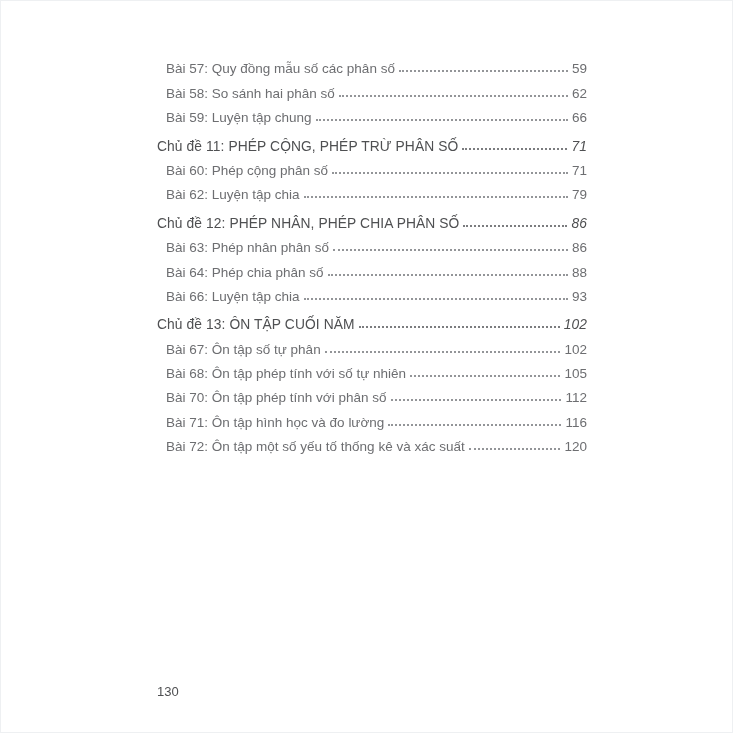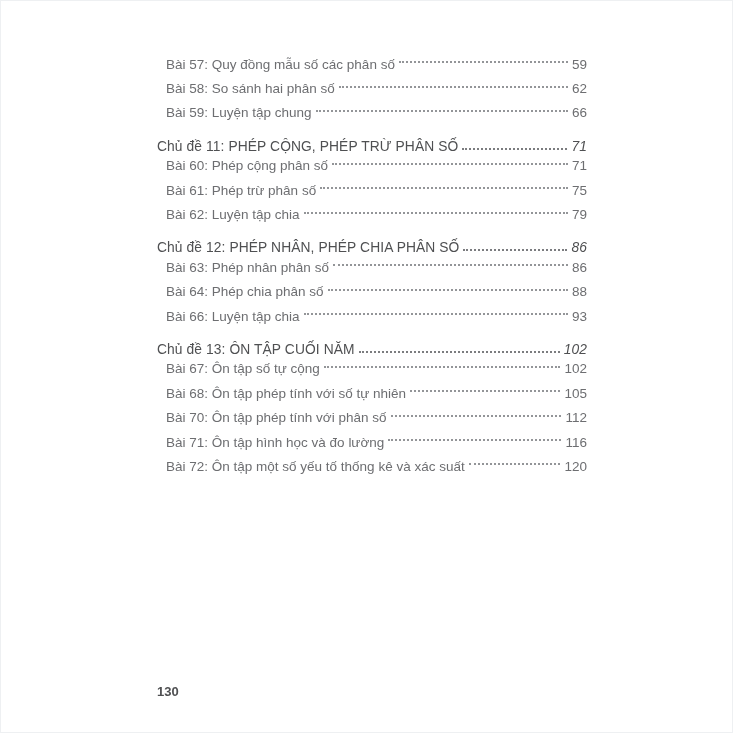--- a/index.html
+++ b/index.html
@@ -20,21 +20,21 @@
     top: 51px;
     width: 430px;
   }
   .row {
     display: flex;
     align-items: flex-end;
     height: 24.4px;
     font-size: 13.5px;
     color: #6d6e71;
   }
-  .row.lesson { padding-left: 9px; align-items: center; }
+  .row.lesson { padding-left: 9px; }
   .row.chapter {
     font-weight: normal;
     color: #4f5052;
     font-size: 13.8px;
     margin-top: 4px;
     letter-spacing: 0.1px;
   }
   .label { white-space: nowrap; }
   .dots {
     flex: 1;
@@ -43,21 +43,21 @@
     min-width: 12px;
   }
   .chapter .dots { border-bottom-color: #7b7c7f; }
   .pagenum { white-space: nowrap; }
   .chapter .pagenum { font-style: italic; }
   .footer-page {
     position: absolute;
     left: 156px;
     top: 683px;
     font-size: 13px;
-    font-weight: bold;
+    font-weight: normal;
     color: #4f5052;
   }
 </style>
 </head>
 <body>
 
 <div class="page">
   <div class="toc">
 
     <div class="row lesson">
@@ -83,25 +83,20 @@
       <span class="dots"></span>
       <span class="pagenum">71</span>
     </div>
 
     <div class="row lesson">
       <span class="label">Bài 60: Phép cộng phân số</span>
       <span class="dots"></span>
       <span class="pagenum">71</span>
     </div>
 
-    <div class="row lesson">
-      <span class="label">Bài 61: Phép trừ phân số</span>
-      <span class="dots"></span>
-      <span class="pagenum">75</span>
-    </div>
 
     <div class="row lesson">
       <span class="label">Bài 62: Luyện tập chia</span>
       <span class="dots"></span>
       <span class="pagenum">79</span>
     </div>
 
     <div class="row chapter">
       <span class="label">Chủ đề 12: PHÉP NHÂN, PHÉP CHIA PHÂN SỐ</span>
       <span class="dots"></span>
@@ -127,21 +122,21 @@
       <span class="pagenum">93</span>
     </div>
 
     <div class="row chapter">
       <span class="label">Chủ đề 13: ÔN TẬP CUỐI NĂM</span>
       <span class="dots"></span>
       <span class="pagenum">102</span>
     </div>
 
     <div class="row lesson">
-      <span class="label">Bài 67: Ôn tập số tự cộng</span>
+      <span class="label">Bài 67: Ôn tập số tự phân</span>
       <span class="dots"></span>
       <span class="pagenum">102</span>
     </div>
 
     <div class="row lesson">
       <span class="label">Bài 68: Ôn tập phép tính với số tự nhiên</span>
       <span class="dots"></span>
       <span class="pagenum">105</span>
     </div>
 

